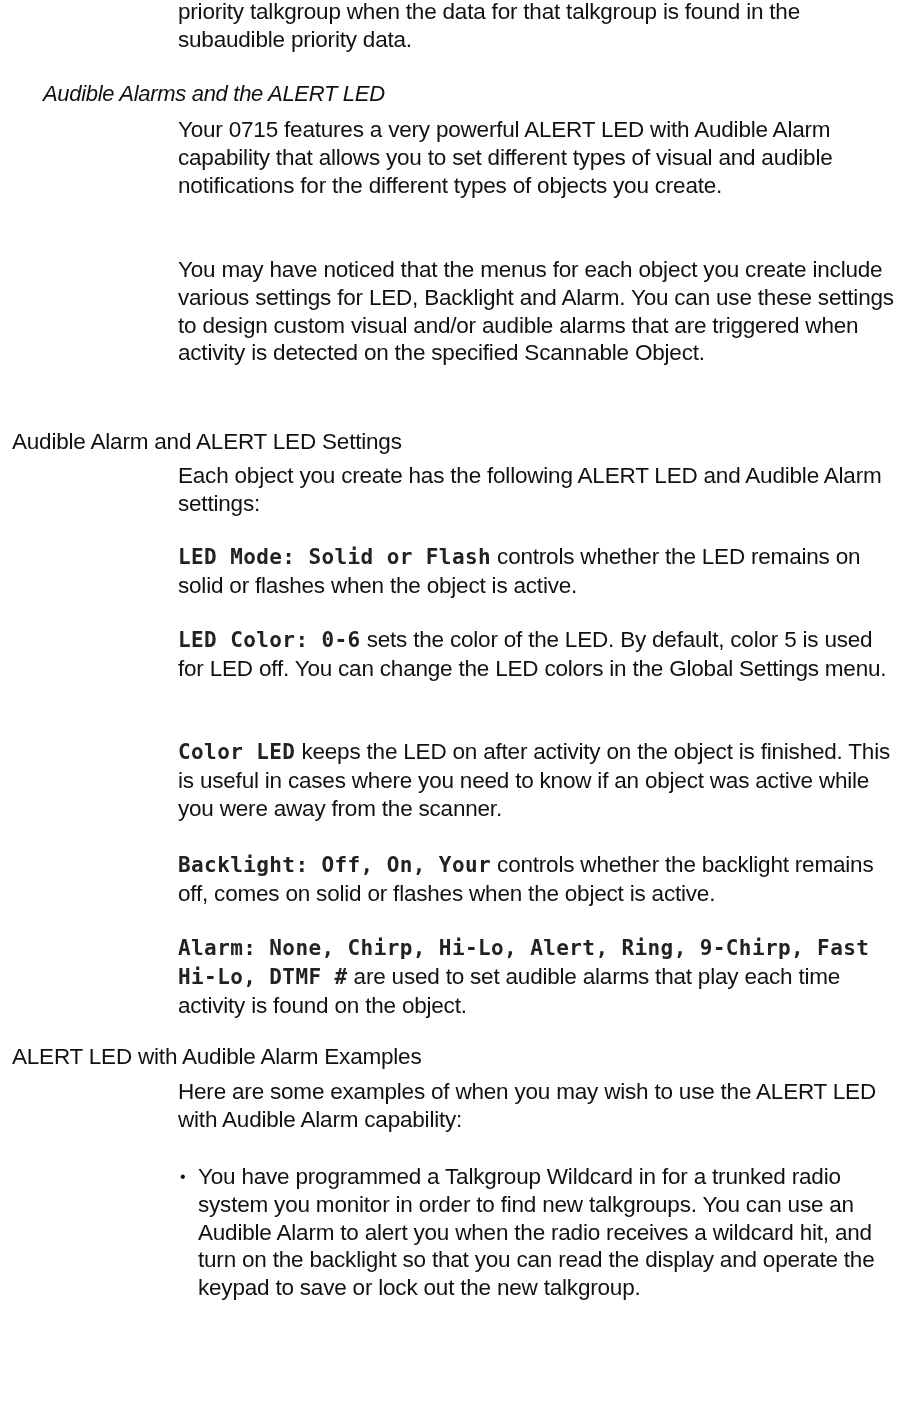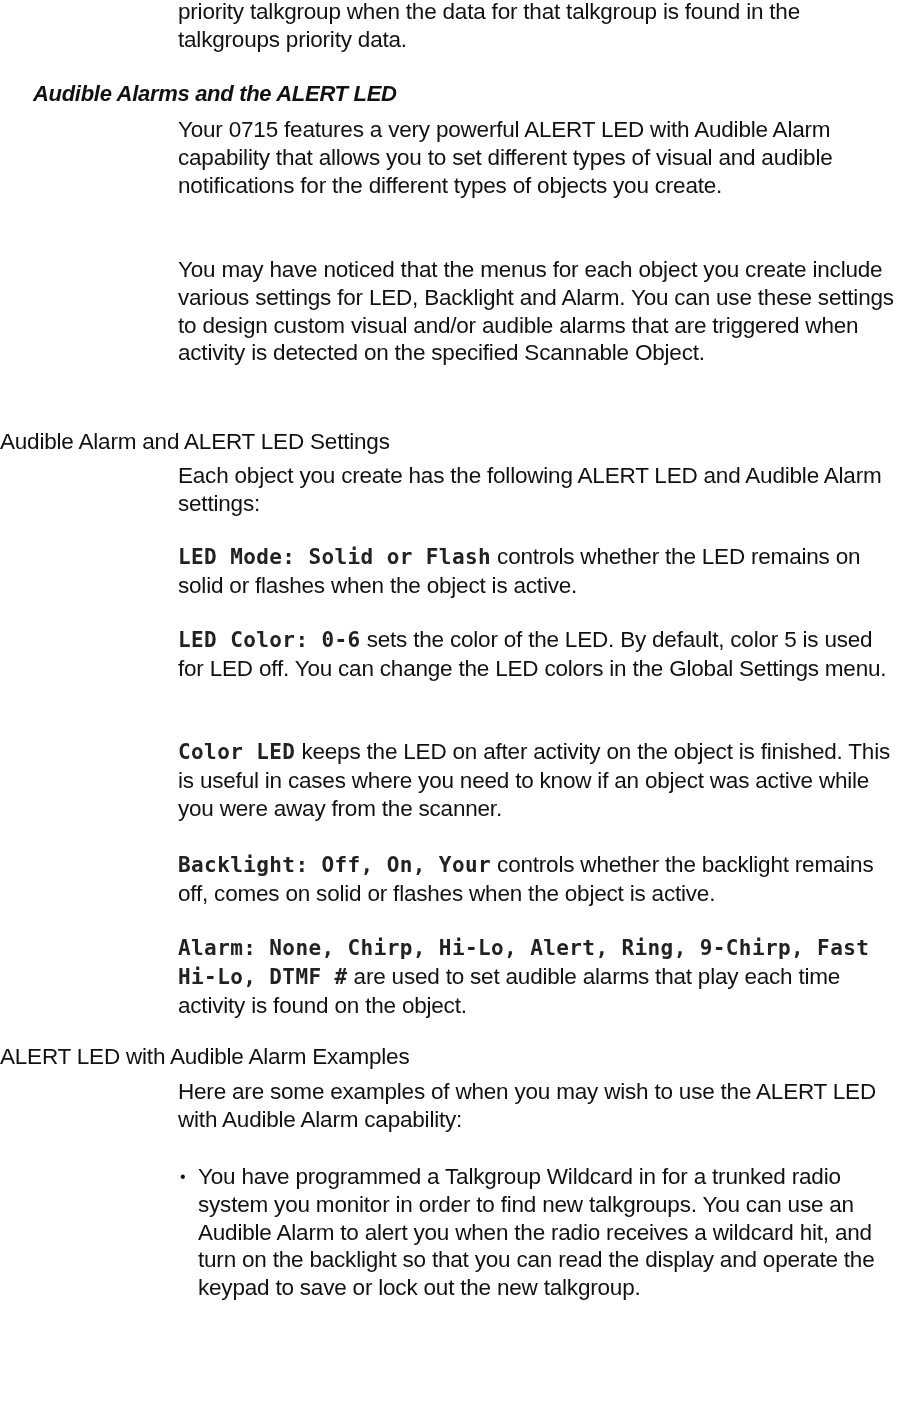--- a/index.html
+++ b/index.html
@@ -19,29 +19,29 @@
       position: absolute;
       font-size: 22.5px;
       line-height: 27.8px;
       letter-spacing: -0.2px;
     }
     .body {
       left: 178px;
       width: 722px;
     }
     .h-italic {
-      left: 2px;
-      font-weight: bold;
+      left: 12px;
+      font-weight: normal;
       font-style: italic;
       font-size: 22px;
       letter-spacing: -0.3px;
       padding-left: 31px;
     }
     .h-plain {
-      left: 0;
+      left: 12px;
       font-size: 22.5px;
     }
     .lcd {
       font-family: "DejaVu Sans Mono", monospace;
       font-size: 21px;
       letter-spacing: 0.4px;
       color: #222222;
       font-weight: bold;
       -webkit-font-smoothing: none;
     }
@@ -65,21 +65,21 @@
       line-height: 20px;
       color: #111111;
     }
     .footer-left { left: 0; }
     .footer-right { right: 16px; }
   </style>
 </head>
 <body>
 
 <div class="blk body" style="top:-2px;">
-  <span>priority talkgroup when the data for that talkgroup is found in the talkgroups priority data.</span>
+  <span>priority talkgroup when the data for that talkgroup is found in the subaudible priority data.</span>
 </div>
 
 <div class="blk h-italic" style="top:80px;">Audible Alarms and the ALERT LED</div>
 
 <div class="blk body" style="top:116px;">Your 0715 features a very powerful ALERT LED with Audible Alarm capability that allows you to set different types of visual and audible notifications for the different types of objects you create.</div>
 
 <div class="blk body" style="top:256px;">You may have noticed that the menus for each object you create include various settings for LED, Backlight and Alarm. You can use these settings to design custom visual and/or audible alarms that are triggered when activity is detected on the specified Scannable Object.</div>
 
 <div class="blk h-plain" style="top:428px;">Audible Alarm and ALERT LED Settings</div>
 

